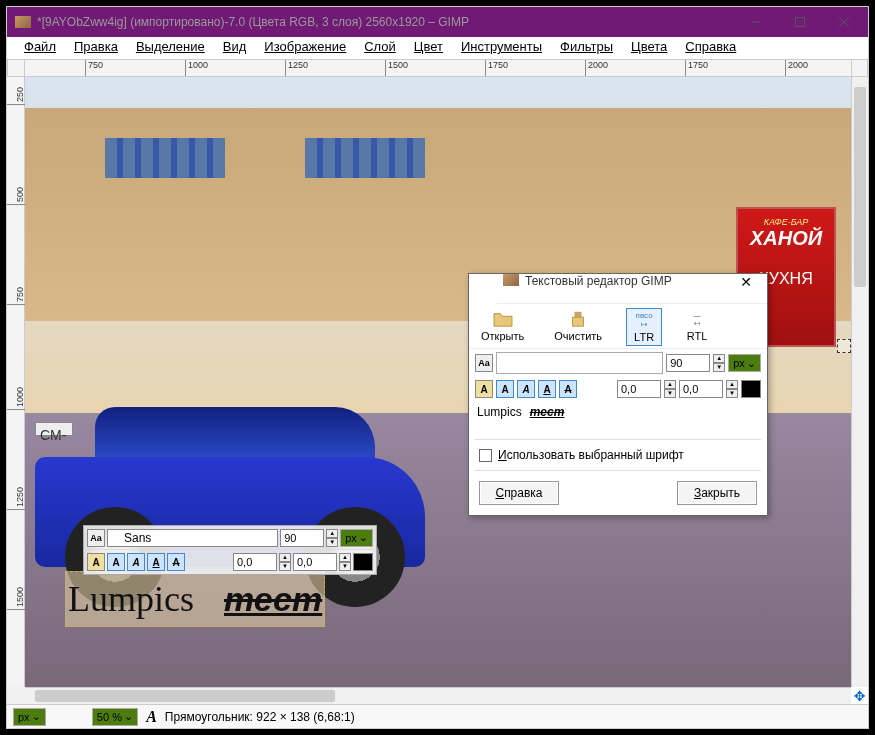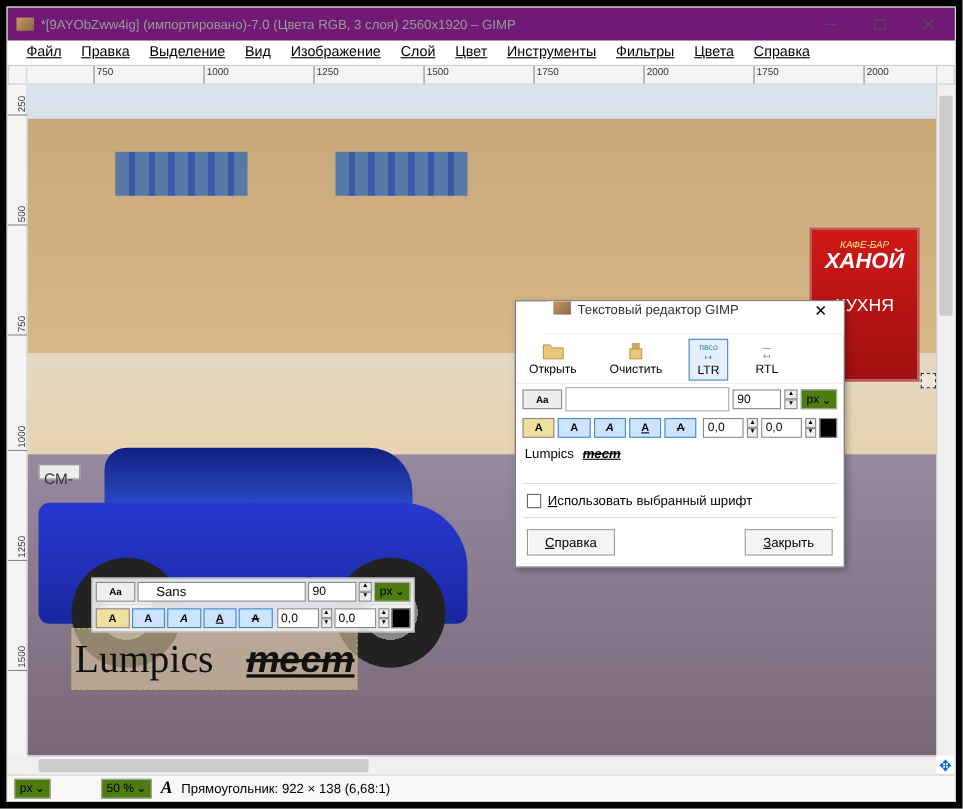--- a/index.html
+++ b/index.html
@@ -37,21 +37,21 @@
 .sign .t1 { color: #fe8; font-size: 9px; text-align: center; margin-top: 8px; font-style: italic; }
 .sign .t2 { color: #fff; font-size: 20px; font-weight: bold; text-align: center; font-style: italic; }
 .sign .t3 { color: #fff; font-size: 16px; text-align: center; margin-top: 20px; }
 .plate { position: absolute; left: 10px; top: 345px; width: 38px; height: 14px; background: #eee; border: 1px solid #888; font-size: 14px; color: #333; padding: 4px; }
 .textbox { position: absolute; left: 40px; bottom: 60px; padding: 6px 2px; border: 1px dashed #c8b060; background: rgba(220,200,160,0.6); display: flex; align-items: baseline; }
 .textbox .l1 { font-size: 36px; color: #111; font-family: Georgia, serif; }
 .textbox .l2 { font-size: 34px; color: #111; font-style: italic; font-weight: bold; text-decoration: line-through underline; margin-left: 30px; }
 .floatbar { position: absolute; left: 58px; top: 448px; width: 294px; background: rgba(240,240,240,0.92); border: 1px solid #aaa; }
 .fbrow { display: flex; align-items: center; padding: 2px 3px; height: 24px; border-bottom: 1px solid #ddd; font-size: 12px; gap: 2px; }
 .fbrow:last-child { border: none; }
-.tinybtn { width: 36px; height: 18px; border: 1px solid #888; background: #eee; font-size: 10px; font-weight: bold; display: flex; align-items: center; justify-content: center; }
+.tinybtn { width: 18px; height: 18px; border: 1px solid #888; background: #eee; font-size: 10px; font-weight: bold; display: flex; align-items: center; justify-content: center; }
 .tinybtn.sel { border: 1px solid #48c; background: #cce4ff; }
 .spin { width: 44px; height: 18px; border: 1px solid #888; background: #fff; font-size: 11px; padding: 0 3px; display: flex; align-items: center; }
 .spinbtns { width: 12px; height: 18px; display: flex; flex-direction: column; }
 .spinbtns div { flex: 1; border: 1px solid #888; background: #eee; font-size: 6px; text-align: center; line-height: 7px; }
 .swatch { width: 20px; height: 18px; background: #000; border: 1px solid #888; }
 .fontfield { flex: 1; height: 18px; border: 1px solid #888; background: #fff; font-size: 12px; padding: 0 16px; display: flex; align-items: center; }
 .dialog { position: absolute; left: 443px; top: 196px; width: 300px; background: #fff; border: 1px solid #666; box-shadow: 2px 2px 6px rgba(0,0,0,0.3); }
 .dlg-title { height: 30px; display: flex; align-items: flex-start; padding: 0 6px; background: #fff; border-bottom: 1px solid #eee; margin-left: 28px; }
 .dlg-title .ico { width: 16px; height: 12px; background: linear-gradient(135deg,#c96,#864); margin-right: 6px; }
 .dlg-title .t { font-size: 12px; color: #333; flex: 1; }

